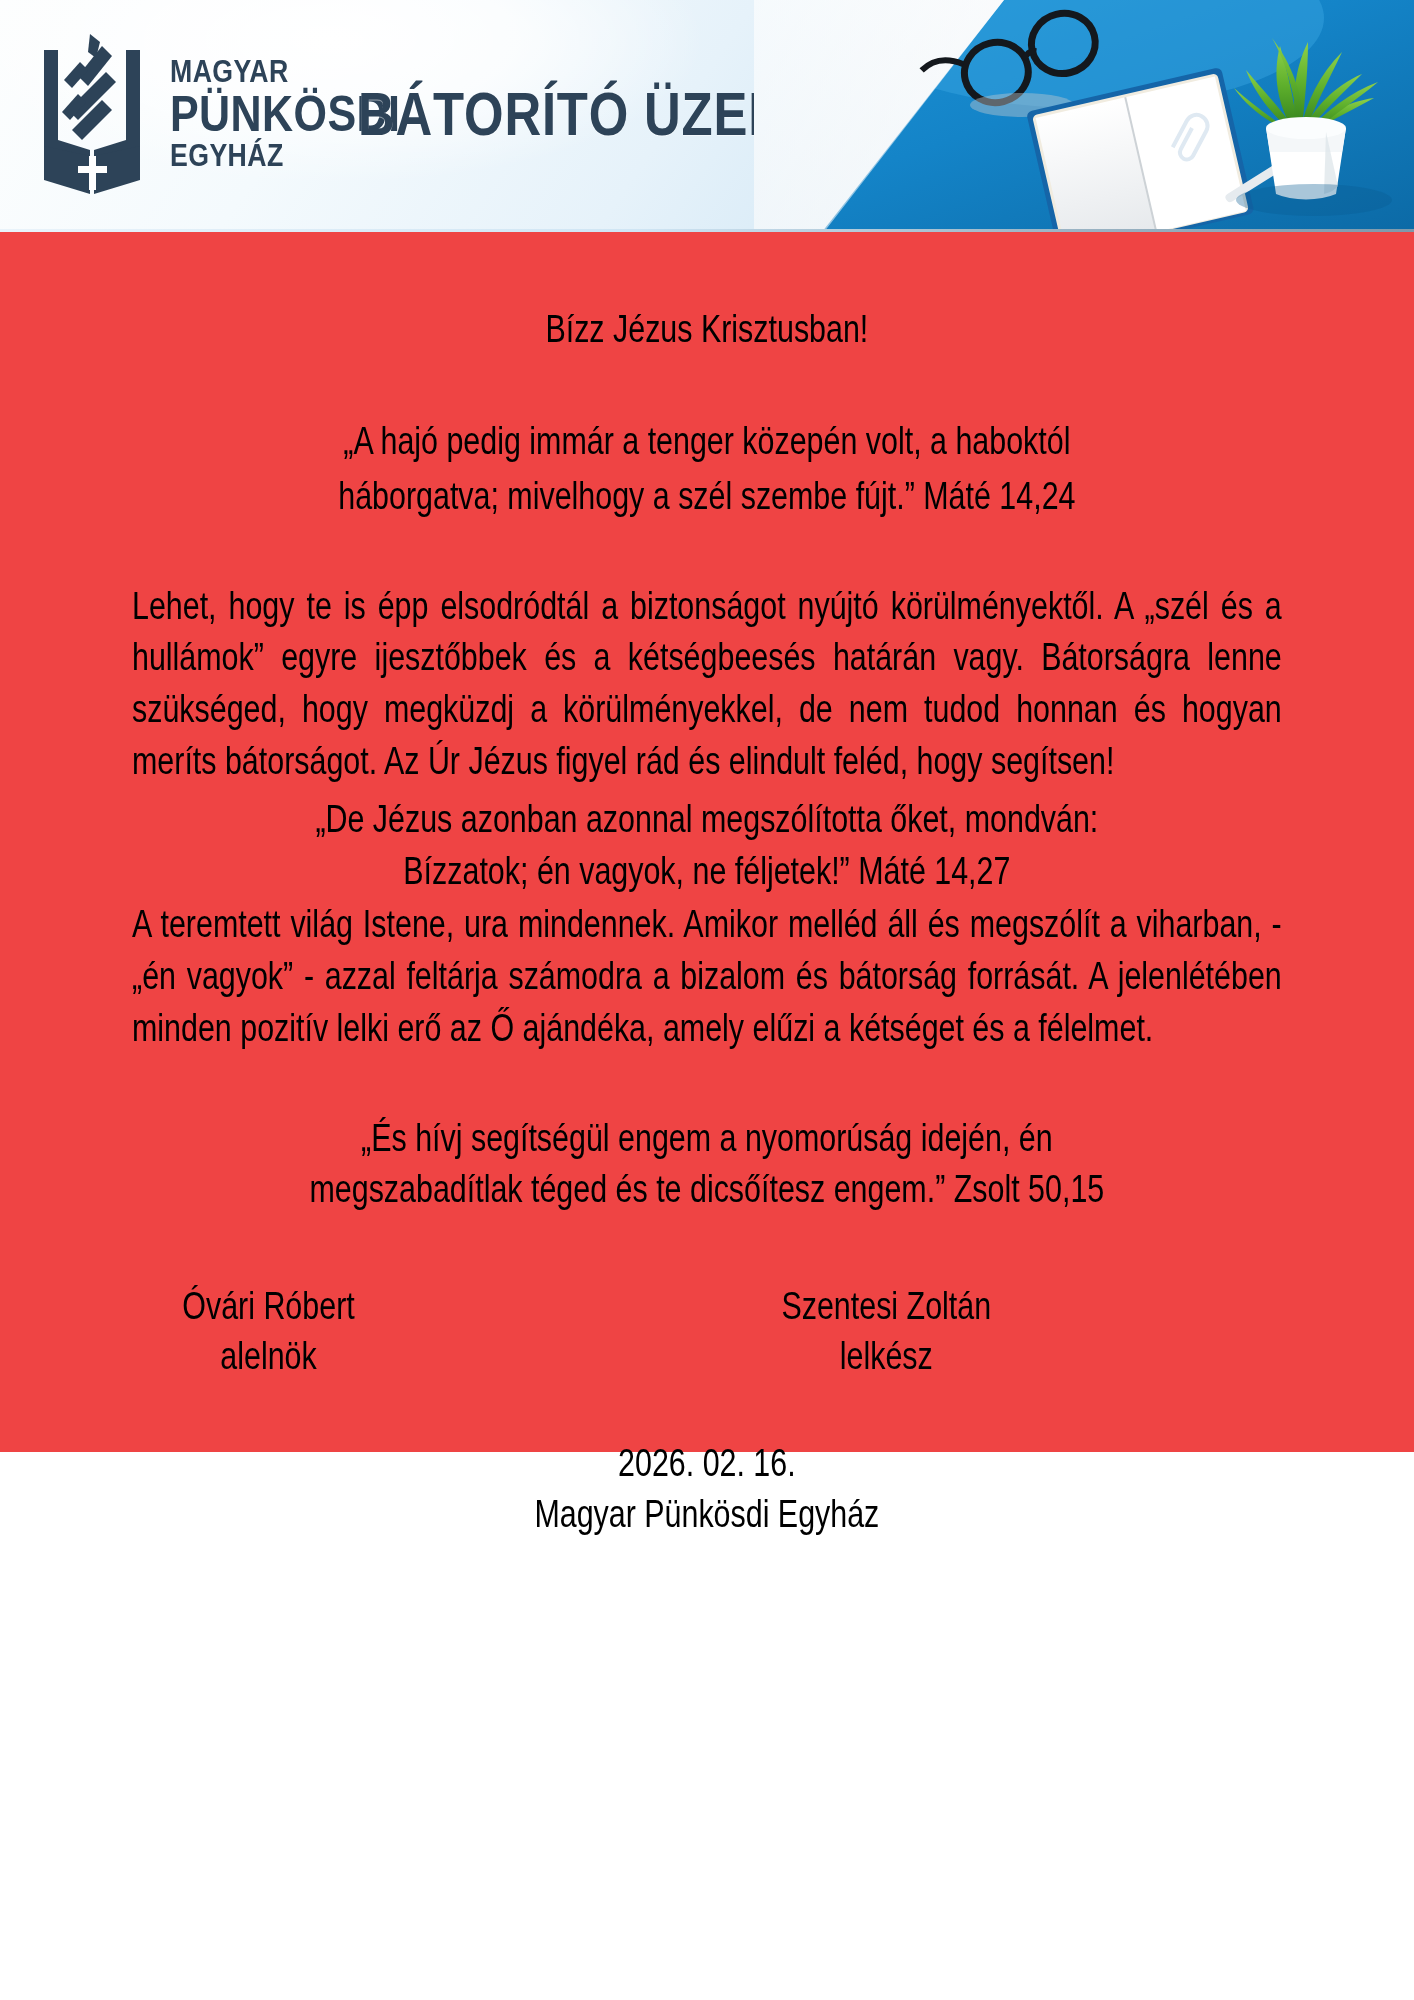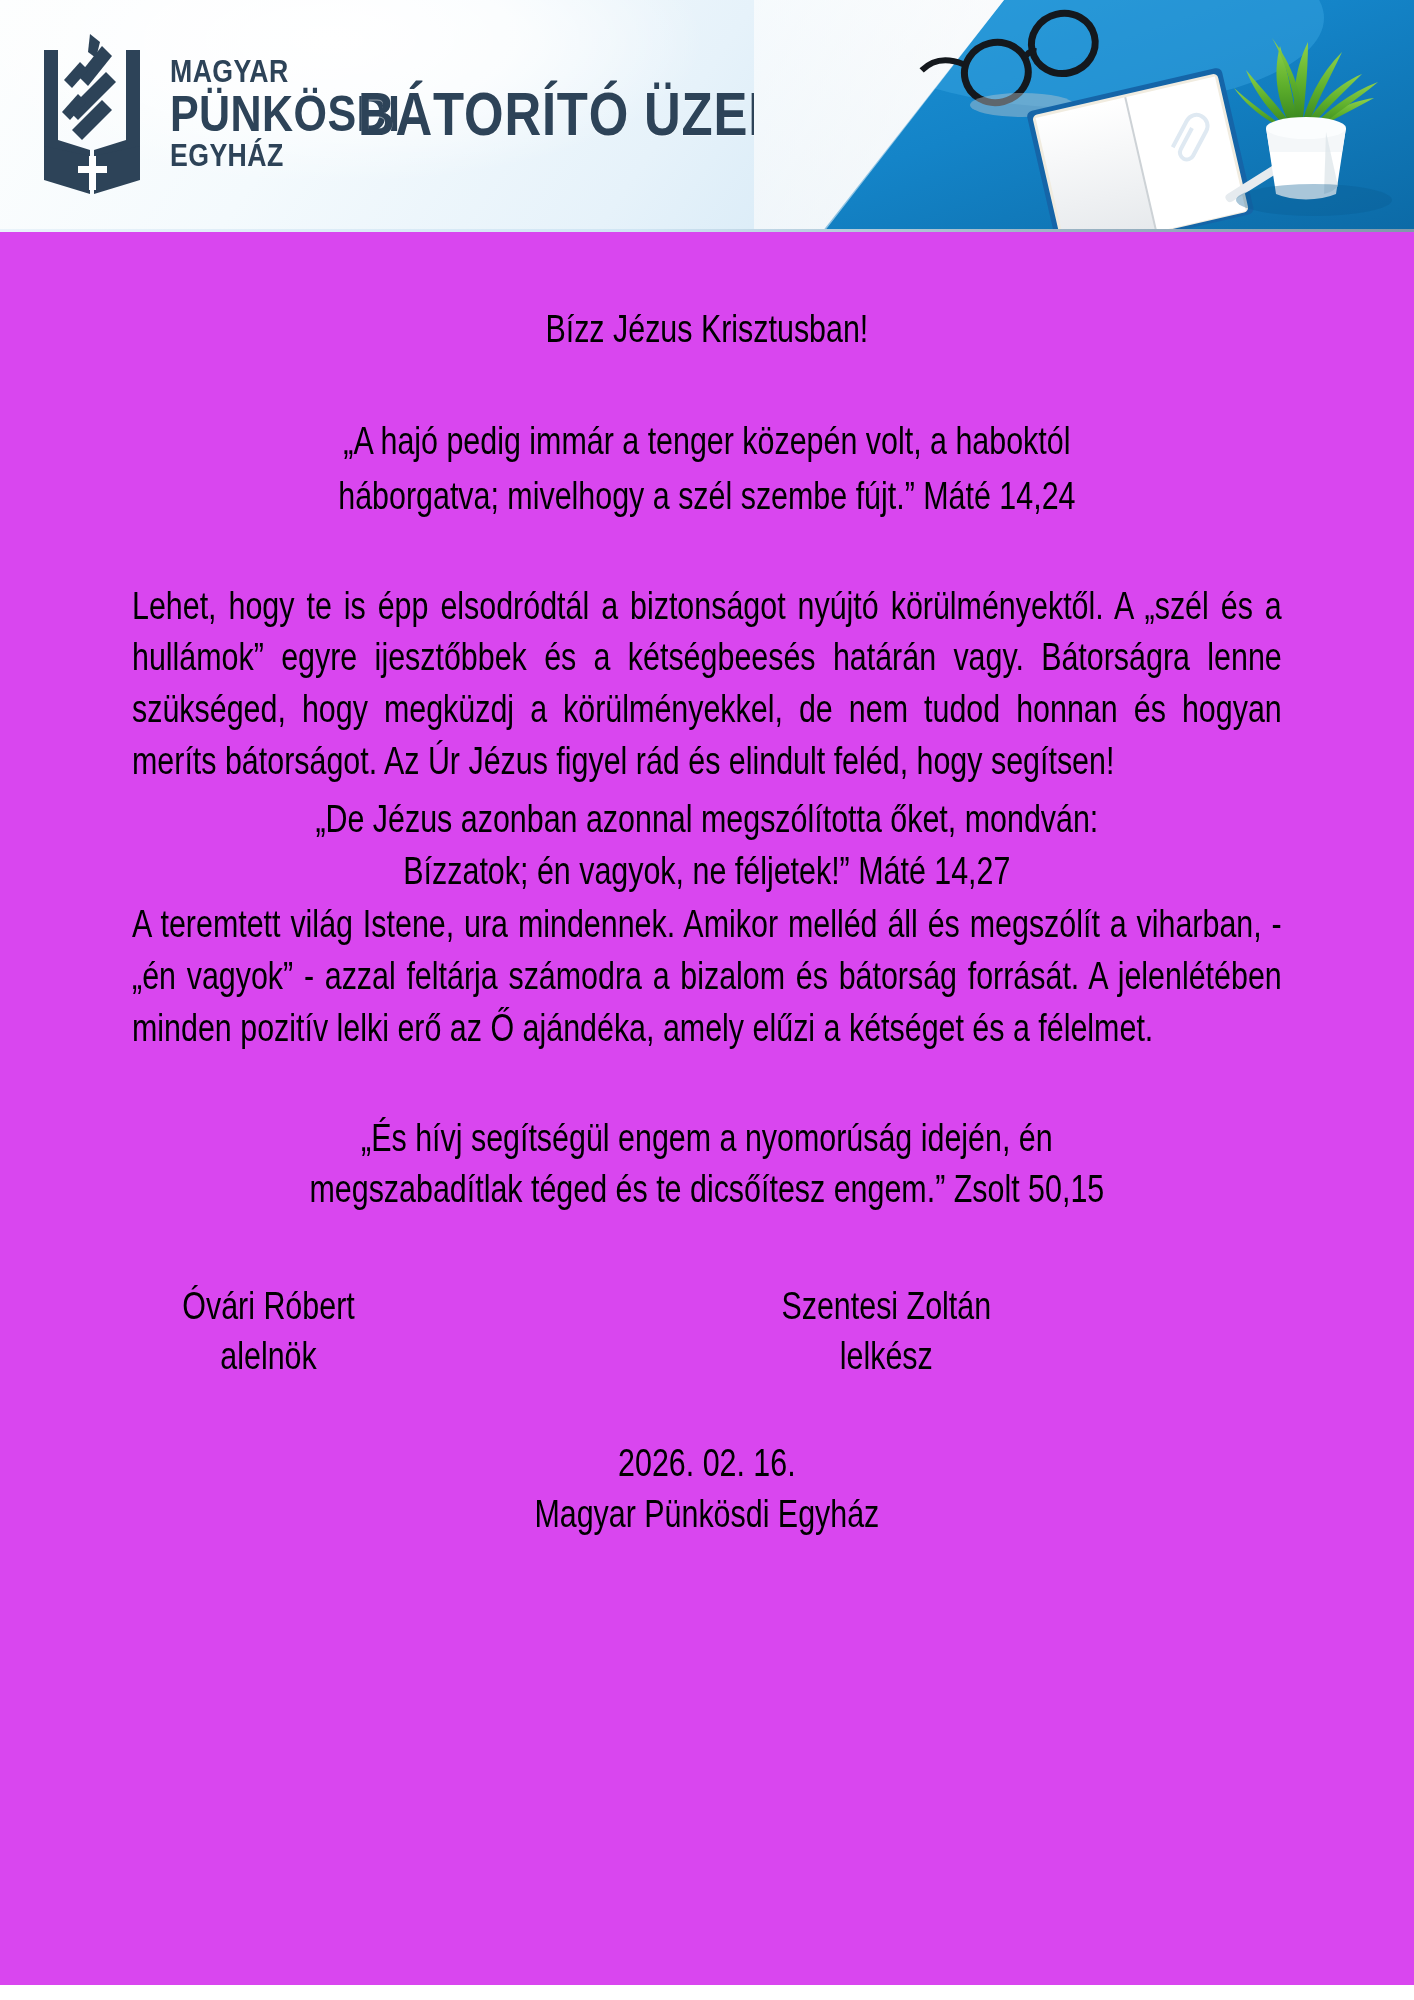--- a/index.html
+++ b/index.html
@@ -10,22 +10,22 @@
     width: 1414px;
     height: 2000px;
     background: #ffffff;
     font-family: "Liberation Sans", sans-serif;
     overflow: hidden;
   }
 
   .page {
     position: relative;
     width: 1414px;
-    height: 1985px;
-    background: #d946ef;
+    height: 1452px;
+    background: #ef4444;
   }
 
   
   .header {
     position: relative;
     width: 1414px;
     height: 232px;
     overflow: hidden;
     background: linear-gradient(125deg, #fdfefe 0%, #f4fafd 24%, #e6f2fa 48%, #d5e9f6 66%, #c6e0f2 80%, #bcd9ee 100%);
   }

